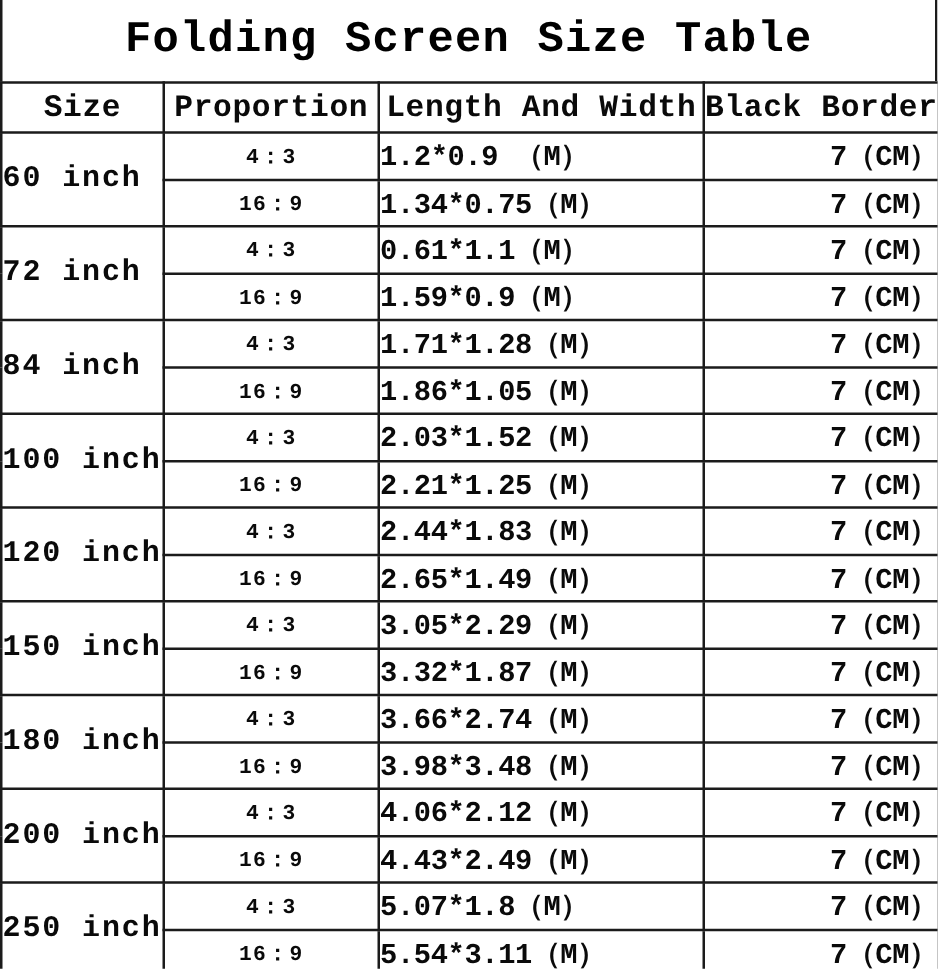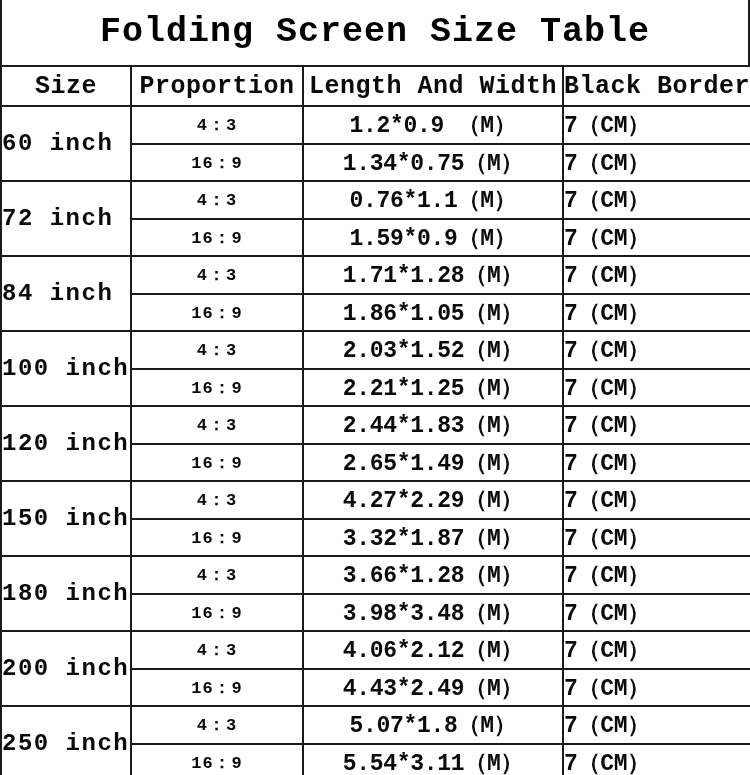--- a/index.html
+++ b/index.html
@@ -85,29 +85,29 @@
   td.cell-prop {
     height: 35.5px;
     font-size: 17px;
     text-align: center;
     vertical-align: middle;
     letter-spacing: 1px;
   }
   td.cell-lw {
     height: 35.5px;
     font-size: 23px;
-    text-align: center;
+    text-align: left;
     vertical-align: middle;
     padding-left: 12px;
     letter-spacing: -0.3px;
   }
   td.cell-bb {
     height: 35.5px;
     font-size: 23px;
-    text-align: left;
+    text-align: right;
     vertical-align: middle;
     letter-spacing: -0.3px;
   }
 </style>
 </head>
 <body>
 
 <div id="page">
 
   <div id="title-bar">
@@ -137,21 +137,21 @@
           <td class="cell-bb">7（CM）</td>
         </tr>
         <tr>
           <td class="cell-prop">16：9</td>
           <td class="cell-lw">1.34*0.75（M）</td>
           <td class="cell-bb">7（CM）</td>
         </tr>
         <tr>
           <td class="cell-size" rowspan="2">72 inch</td>
           <td class="cell-prop">4：3</td>
-          <td class="cell-lw">0.76*1.1（M）</td>
+          <td class="cell-lw">0.61*1.1（M）</td>
           <td class="cell-bb">7（CM）</td>
         </tr>
         <tr>
           <td class="cell-prop">16：9</td>
           <td class="cell-lw">1.59*0.9（M）</td>
           <td class="cell-bb">7（CM）</td>
         </tr>
         <tr>
           <td class="cell-size" rowspan="2">84 inch</td>
           <td class="cell-prop">4：3</td>
@@ -181,32 +181,32 @@
           <td class="cell-bb">7（CM）</td>
         </tr>
         <tr>
           <td class="cell-prop">16：9</td>
           <td class="cell-lw">2.65*1.49（M）</td>
           <td class="cell-bb">7（CM）</td>
         </tr>
         <tr>
           <td class="cell-size" rowspan="2">150 inch</td>
           <td class="cell-prop">4：3</td>
-          <td class="cell-lw">4.27*2.29（M）</td>
+          <td class="cell-lw">3.05*2.29（M）</td>
           <td class="cell-bb">7（CM）</td>
         </tr>
         <tr>
           <td class="cell-prop">16：9</td>
           <td class="cell-lw">3.32*1.87（M）</td>
           <td class="cell-bb">7（CM）</td>
         </tr>
         <tr>
           <td class="cell-size" rowspan="2">180 inch</td>
           <td class="cell-prop">4：3</td>
-          <td class="cell-lw">3.66*1.28（M）</td>
+          <td class="cell-lw">3.66*2.74（M）</td>
           <td class="cell-bb">7（CM）</td>
         </tr>
         <tr>
           <td class="cell-prop">16：9</td>
           <td class="cell-lw">3.98*3.48（M）</td>
           <td class="cell-bb">7（CM）</td>
         </tr>
         <tr>
           <td class="cell-size" rowspan="2">200 inch</td>
           <td class="cell-prop">4：3</td>

